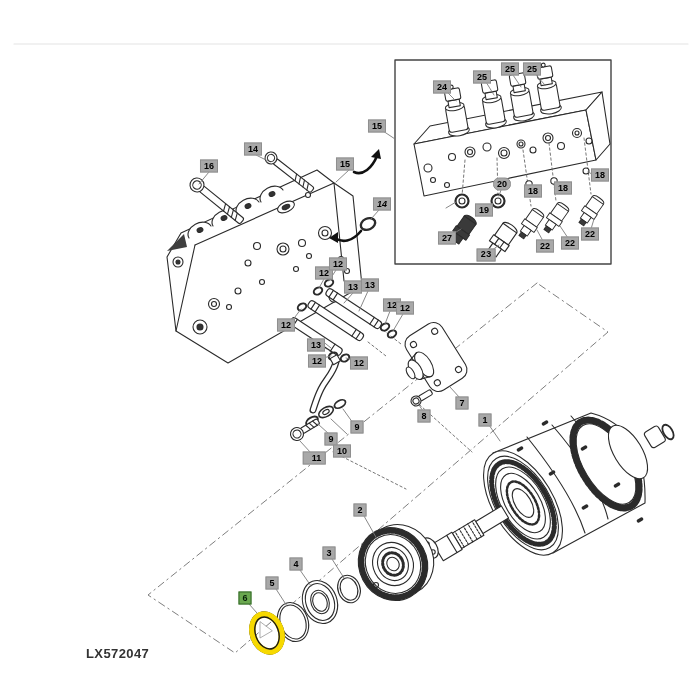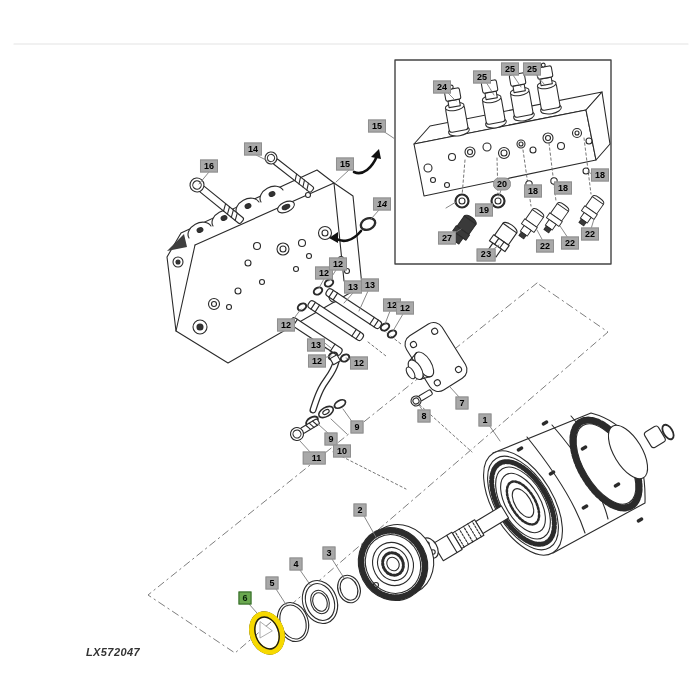--- a/index.html
+++ b/index.html
@@ -5,22 +5,22 @@
   html,body{margin:0;padding:0;background:#fff;}
   .stage{position:relative;width:700px;height:700px;background:#fff;overflow:hidden;
          font-family:"Liberation Sans",sans-serif;}
   .stage svg{position:absolute;left:0;top:0;}
   #callouts{position:absolute;left:0;top:0;width:700px;height:700px;pointer-events:none;}
   .callout{position:absolute;transform:translate(-50%,-50%);
            background:var(--cbg,#a8a8a8);border:1px solid var(--cbd,#8f8f8f);
            color:var(--ctx,#000);font-size:9px;font-weight:bold;line-height:1;
            padding:1px 3px;white-space:nowrap;pointer-events:auto;}
   .callout.hl{background:var(--hbg,#6aa84f);border-color:var(--hbd,#35682b);color:#072208;}
-  .figcode{position:absolute;left:86px;top:646px;font-size:11px;font-weight:bold;
-           color:#333;letter-spacing:.4px;font-style:italic;}
+  .figcode{position:absolute;left:86px;top:646px;font-size:13px;font-weight:bold;
+           color:#333;letter-spacing:.4px;}
 </style>
 </head>
 <body>
 
 <div class="stage">
 
 <svg width="700" height="700" viewBox="0 0 700 700" style="fill:none;stroke:#2b2b2b;stroke-width:1.1;stroke-linecap:round;stroke-linejoin:round;">
 
   <line x1="14" y1="44" x2="688" y2="44" stroke="#e3e3e3" stroke-width="1.2"></line>
 

